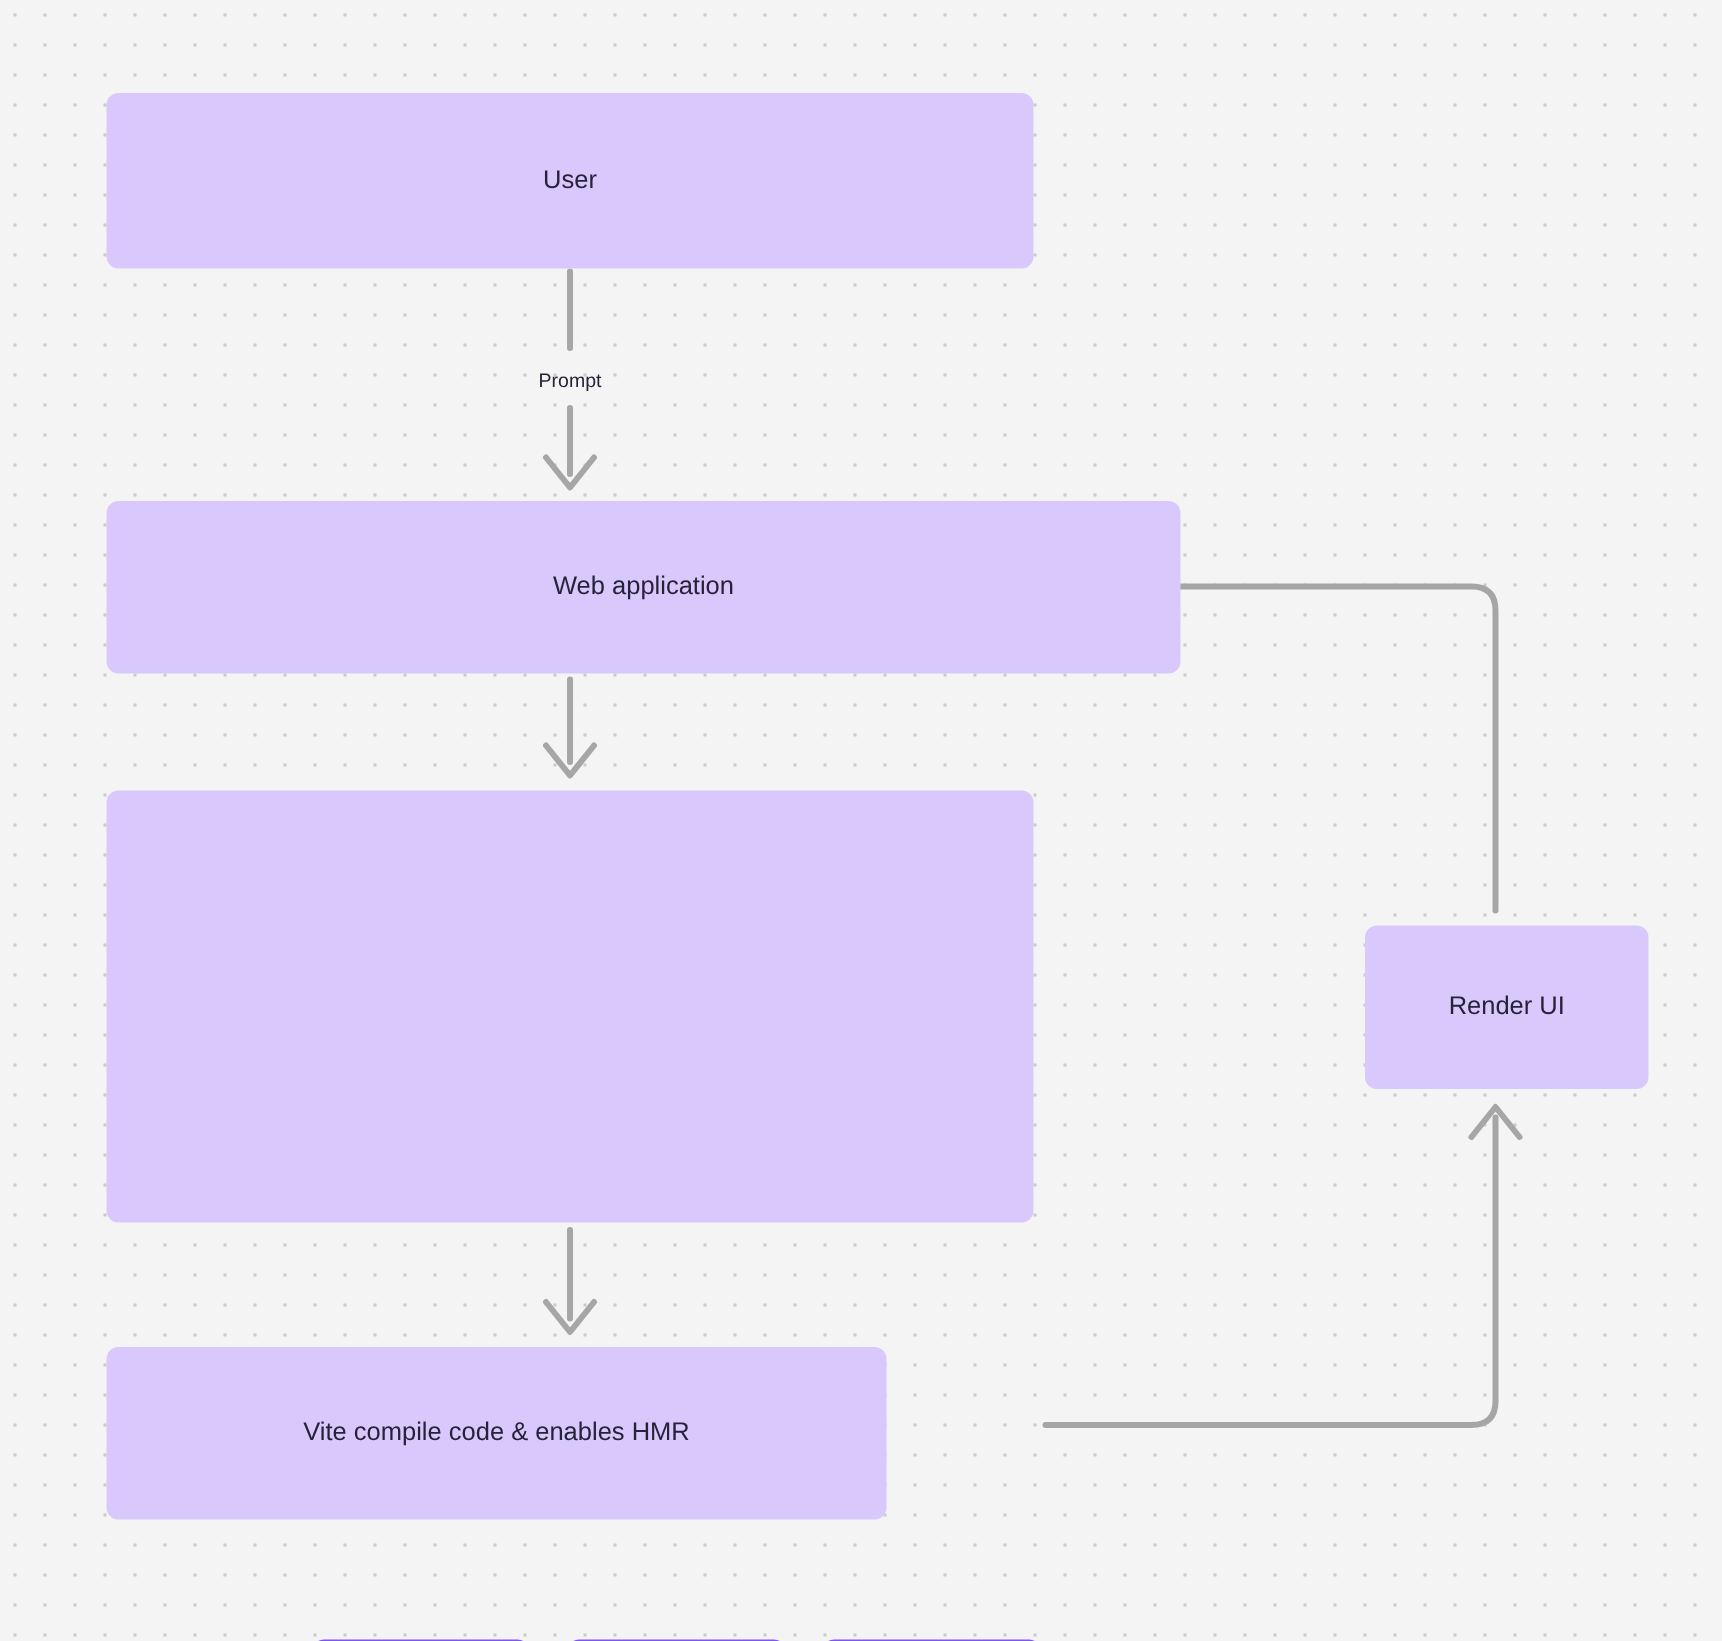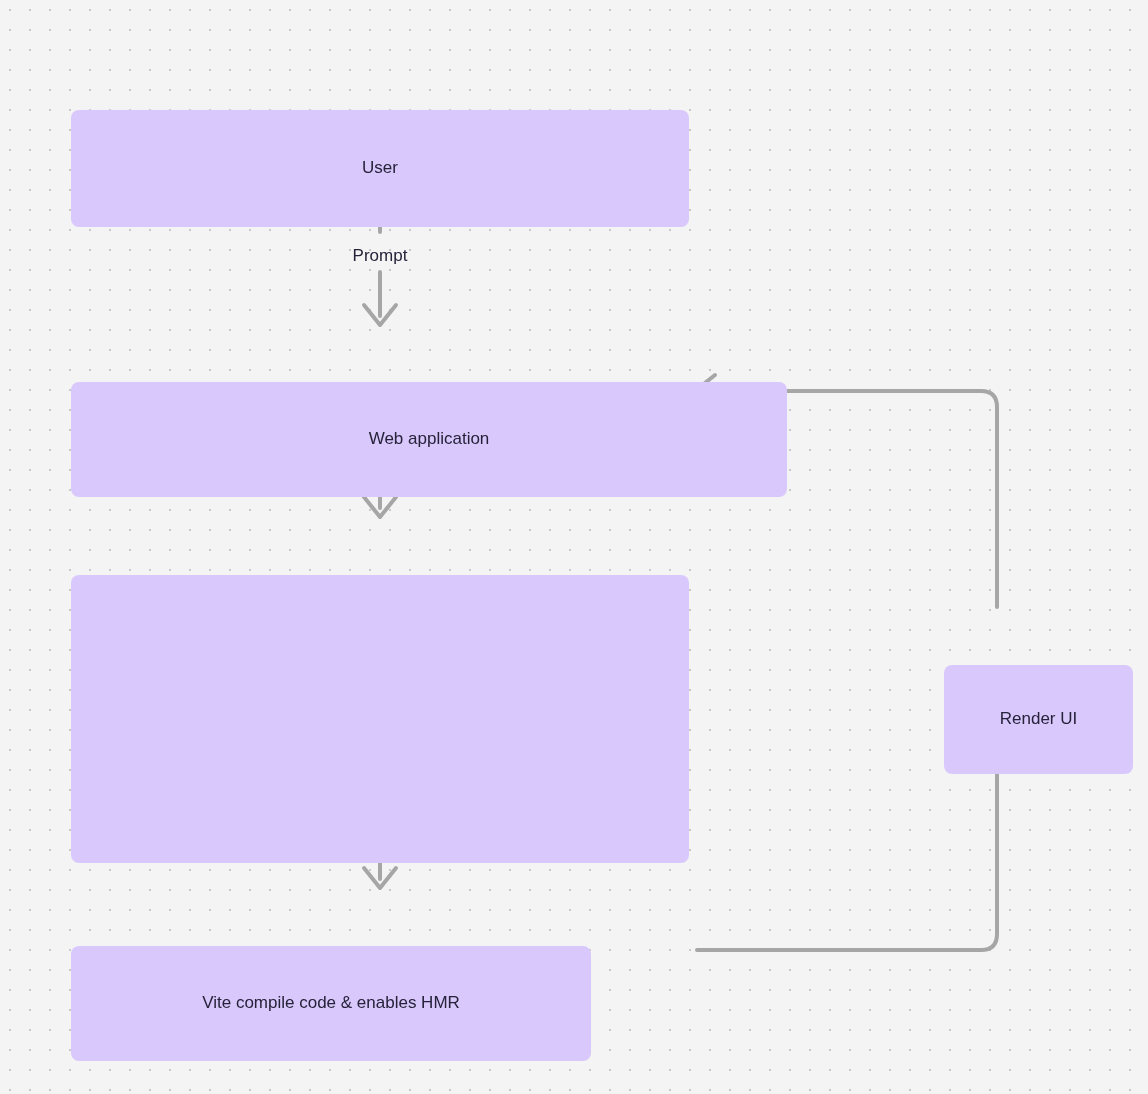--- a/index.html
+++ b/index.html
@@ -40,21 +40,20 @@
   #edges path, #edges line { pointer-events: stroke; }
 
   
   .node {
     position: absolute;
     border-radius: 8px;
     display: flex;
     align-items: center;
     justify-content: center;
     text-align: center;
-    margin-top: 48px;
   }
 
   .node-outer {
     background: #d9c8fb;
     color: #26223a;
     font-size: 17px;
     line-height: 1.35;
   }
 
   .chip {
@@ -69,31 +68,31 @@
     font-size: 17px;
     line-height: 1.42;
     padding: 4px 6px;
   }
 
   
   #node-user        { left: 71px;  top: 62px;  width: 618px; height: 117px; }
   #node-webapp      { left: 71px;  top: 334px; width: 716px; height: 115px; }
   #node-components  { left: 71px;  top: 527px; width: 618px; height: 288px; }
   #node-vite        { left: 71px;  top: 898px; width: 520px; height: 115px; }
-  #node-render      { left: 944px; top: 617px; width: 189px; height: 109px; }
+  #node-render      { left: 910px; top: 617px; width: 189px; height: 109px; }
 
   #chip-html   { left: 137px; top: 566px; width: 145px; height: 104px; }
   #chip-css    { left: 307px; top: 566px; width: 146px; height: 104px; }
   #chip-js     { left: 477px; top: 566px; width: 146px; height: 104px; }
 
   
   .edge-label {
     position: absolute;
     color: #26223a;
-    font-size: 17px;
+    font-size: 13px;
     background: transparent;
     white-space: nowrap;
   }
   #label-prompt {
     left: 0;
     top: 246px;
     width: 760px;
     text-align: center;
   }
 </style>

